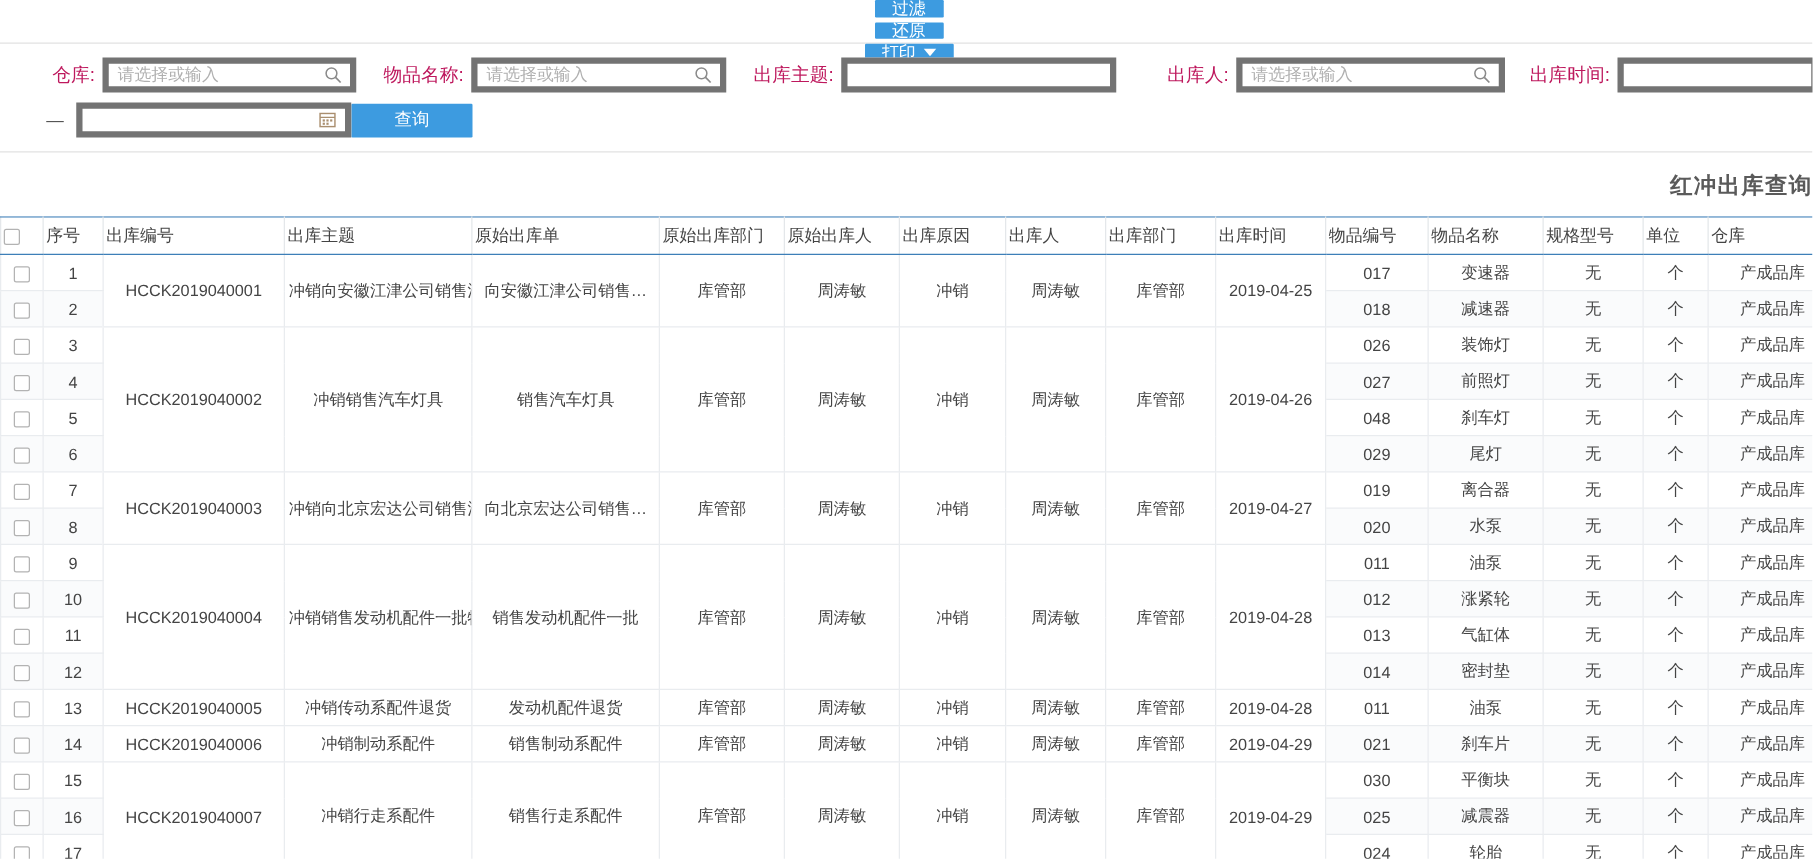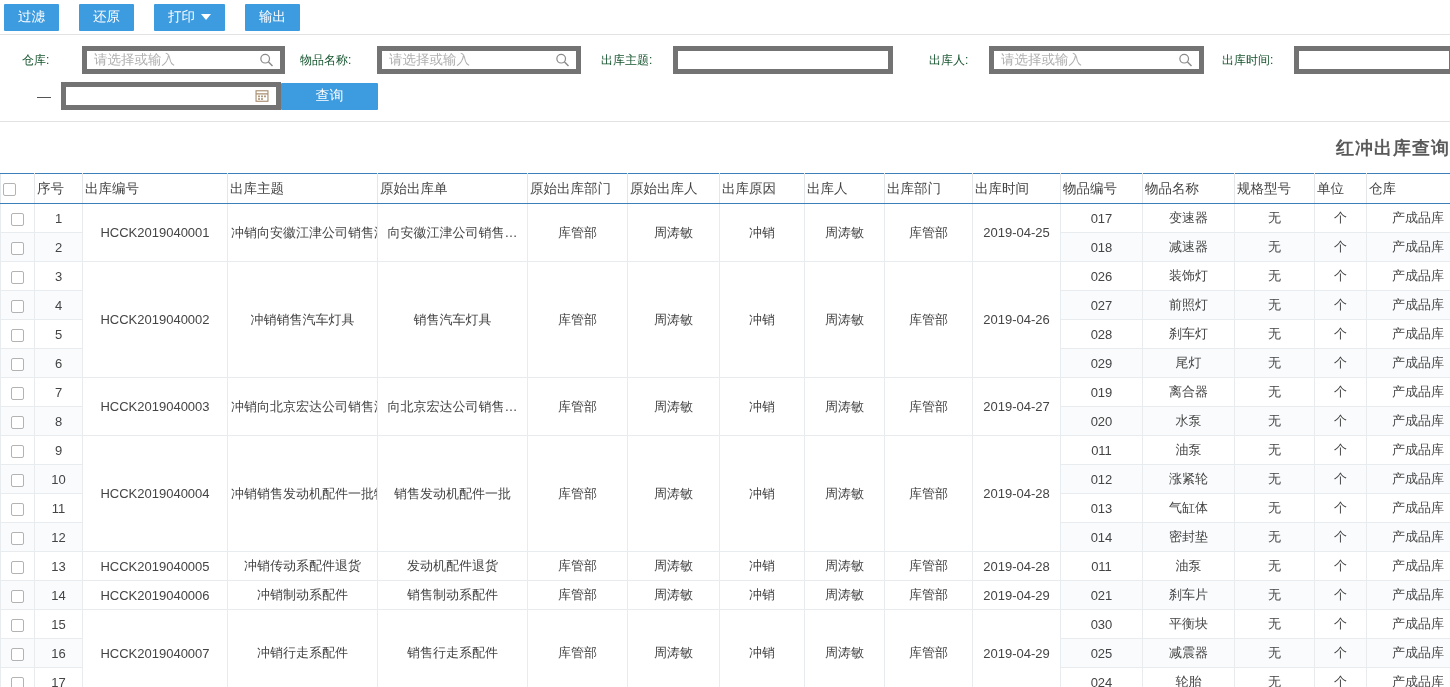--- a/index.html
+++ b/index.html
@@ -14,21 +14,22 @@
   }
   #app { position: relative; width: 1450px; height: 687px; overflow: hidden; }
 
   
   .toolbar {
     height: 34px;
     background: #ffffff;
     display: flex;
     align-items: center;
     padding: 0 0 0 4px;
-    gap: 20px;
+    gap: 4px;
+    flex-direction: column;
   }
   .tbtn {
     background: #3d9be0;
     color: #ffffff;
     border: none;
     height: 27px;
     min-width: 52px;
     padding: 0 14px;
     font-size: 13.5px;
     font-family: "Liberation Sans", "DejaVu Sans", sans-serif;
@@ -56,23 +57,23 @@
     background: #fff;
   }
   .filter-row {
     display: flex;
     align-items: center;
     height: 38px;
     padding-left: 0;
   }
   .fgroup { display: flex; align-items: center; }
   .flabel {
-    font-size: 12px;
-    color: #14532d;
-    text-align: left;
+    font-size: 15px;
+    color: #be185d;
+    text-align: right;
     white-space: nowrap;
     padding-right: 6px;
   }
   .fctl {
     position: relative;
     height: 28px;
     border: 5px solid #737373;
     background: #fff;
     display: flex;
     align-items: center;
@@ -391,21 +392,21 @@
             <td>4</td>
             <td class="link">027</td>
             <td class="link">前照灯</td>
             <td>无</td>
             <td>个</td>
             <td>产成品库</td>
           </tr>
           <tr>
             <td><span class="cb"></span></td>
             <td>5</td>
-            <td class="link">028</td>
+            <td class="link">048</td>
             <td class="link">刹车灯</td>
             <td>无</td>
             <td>个</td>
             <td>产成品库</td>
           </tr>
           <tr class="alt">
             <td><span class="cb"></span></td>
             <td>6</td>
             <td class="link">029</td>
             <td class="link">尾灯</td>

